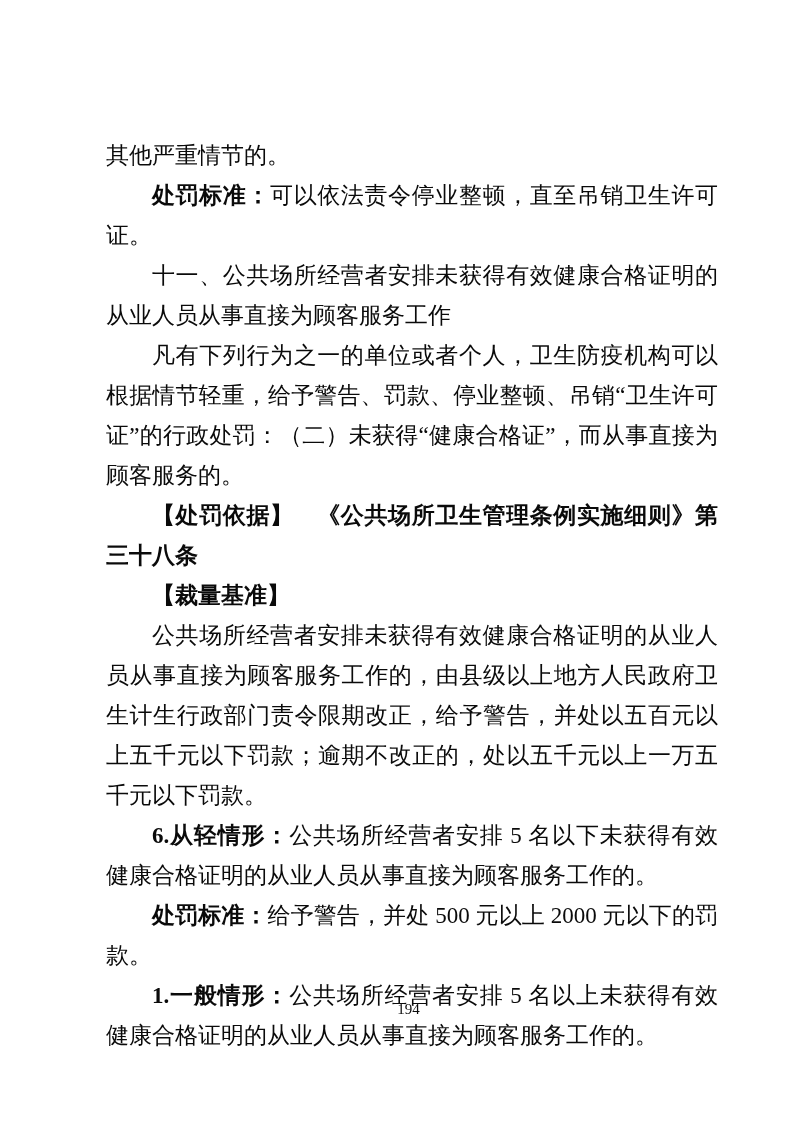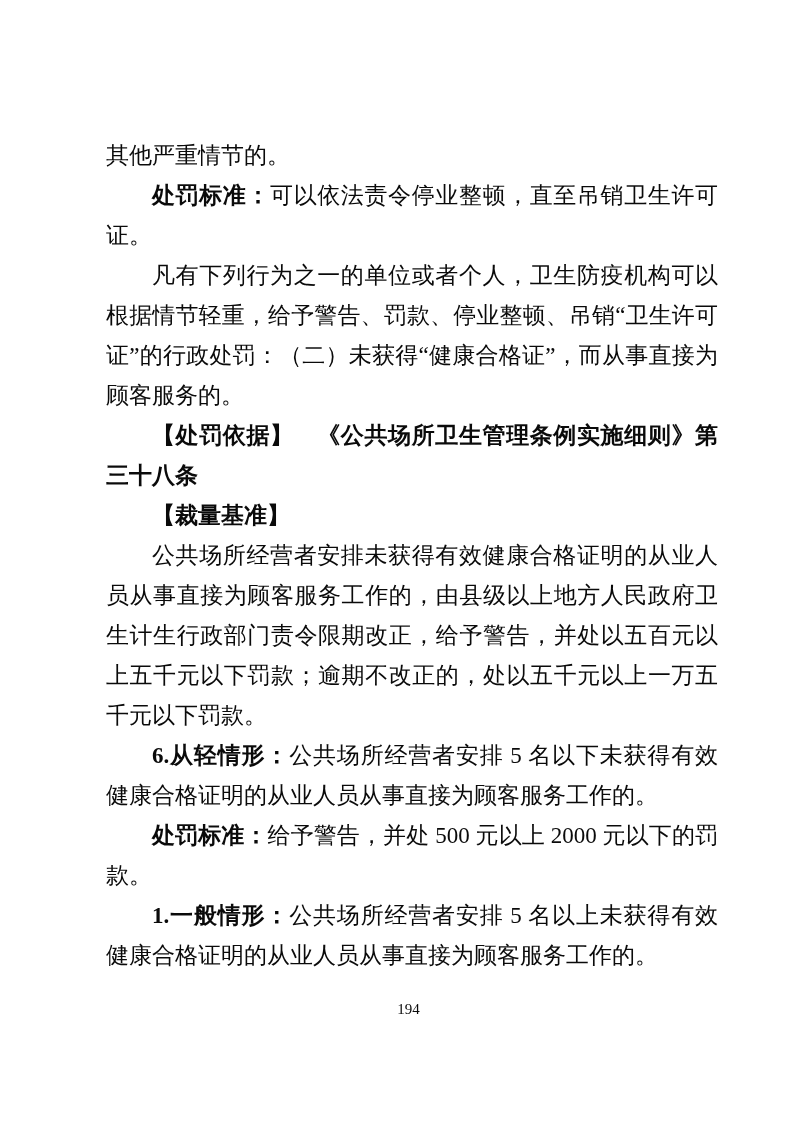--- a/index.html
+++ b/index.html
@@ -58,20 +58,21 @@
 <body>
 
 <div class="page">
 
   <div class="content">
 
     <p class="para no-indent"><span>其他严重情节的。</span></p>
 
     <p class="para"><span class="b">处罚标准：</span><span>可以依法责令停业整顿，直至吊销卫生许可证。</span></p>
 
+    <p class="para"><span>十一、公共场所经营者安排未获得有效健康合格证明的从业人员从事直接为顾客服务工作</span></p>
 
 
     <p class="para"><span>凡有下列行为之一的单位或者个人，卫生防疫机构可以根据情节轻重，给予警告、罚款、停业整顿、吊销“卫生许可证”的行政处罚：（二）未获得“健康合格证”，而从事直接为顾客服务的。</span></p>
 
     <p class="para"><span class="b">【处罚依据】　《公共场所卫生管理条例实施细则》第三十八条</span></p>
 
     <p class="para"><span class="b">【裁量基准】</span></p>
 
     <p class="para"><span>公共场所经营者安排未获得有效健康合格证明的从业人员从事直接为顾客服务工作的，由县级以上地方人民政府卫生计生行政部门责令限期改正，给予警告，并处以五百元以上五千元以下罚款；逾期不改正的，处以五千元以上一万五千元以下罚款。</span></p>
 

